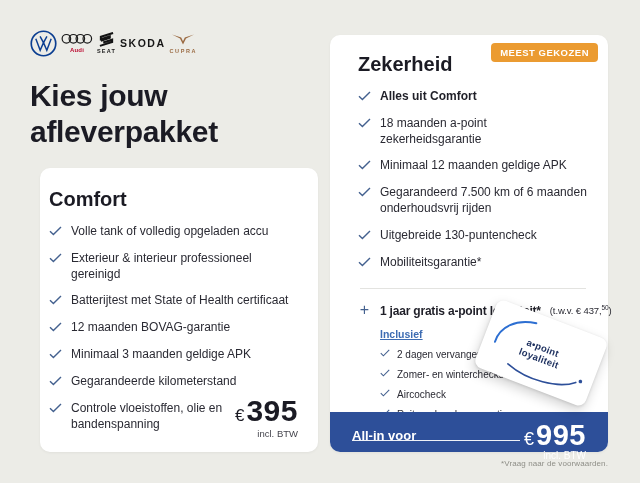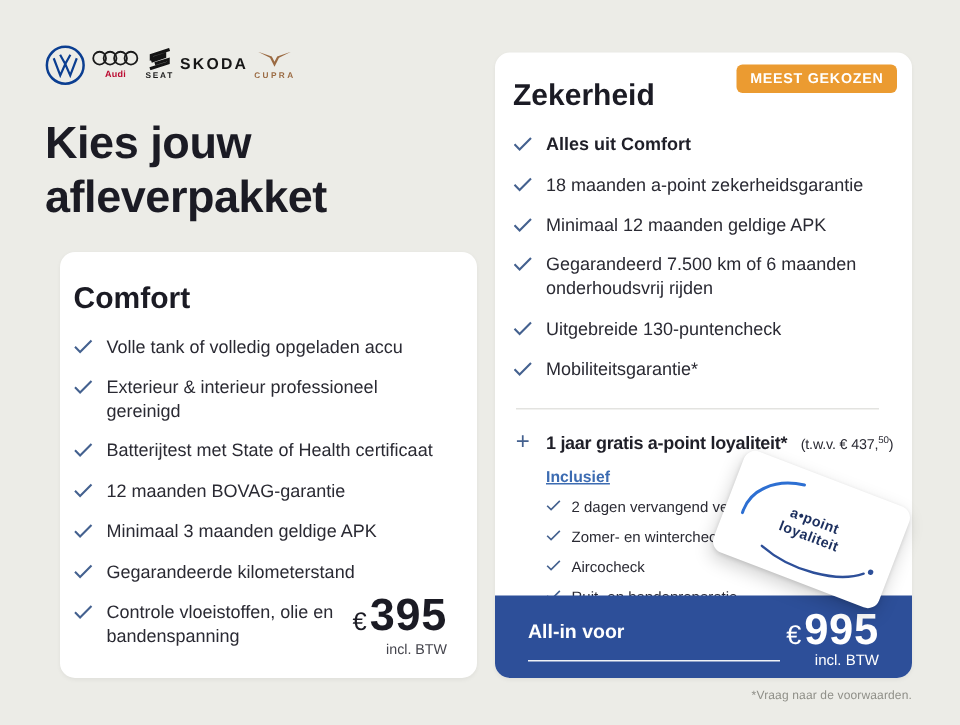--- a/index.html
+++ b/index.html
@@ -36,21 +36,21 @@
 
   
   .comfort-card { left:40px; top:168px; width:278px; height:284px; padding:20px 20px 0 9px; }
   .price-block { position:absolute; right:20px; bottom:13px; text-align:right; }
   .price-line { display:flex; align-items:baseline; justify-content:flex-end; gap:2px; color:#1b1b24; }
   .price-cur { font-size:17px; font-weight:400; }
   .price-amt { font-size:30px; font-weight:bold; letter-spacing:.5px; }
   .price-note { font-size:9.5px; color:#45454d; margin-top:0px; }
 
   
-  .zeker-card { left:330px; top:35px; width:278px; height:417px; padding:18px 20px 0 12px; }
+  .zeker-card { left:330px; top:35px; width:278px; height:417px; padding:18px 20px 0 28px; }
   .badge { position:absolute; top:8px; right:10px; background:#EB9B31; color:#fff; font-size:9.5px; font-weight:bold; letter-spacing:.5px; padding:4px 9px; border-radius:4px; }
   .divider { border:none; border-top:1px solid #e3e3e0; margin:17px 2px 15px 2px; }
 
   .extra-row { display:flex; gap:9px; align-items:baseline; white-space:nowrap; }
   .plus-icon { color:#44618F; font-size:16px; font-weight:400; line-height:12px; flex:0 0 13px; text-align:center; }
   .extra-title { font-size:12px; font-weight:bold; color:#1f1f28; letter-spacing:-.2px; }
   .extra-value { font-size:9.5px; color:#2a2a33; letter-spacing:-.1px; }
   .extra-value sup { font-size:6.5px; }
   .inclusief { margin:10px 0 0 22px; }
   .inclusief-label { font-size:10.5px; font-weight:bold; color:#3d6cb2; margin-bottom:8px;text-decoration:underline; }
@@ -61,21 +61,21 @@
 
   
   .loyalty-visual { position:absolute; left:152px; top:282px; width:118px; height:72px; background:#fff;
     border-radius:8px; box-shadow:0 5px 12px rgba(0,0,0,.18), 0 1px 3px rgba(0,0,0,.12);
     transform:rotate(21deg); z-index:2; overflow:hidden; }
   .loyalty-text { position:absolute; inset:0; display:flex; flex-direction:column; align-items:center; justify-content:center; gap:0; }
   .loyalty-text span { font-size:9.5px; font-weight:bold; color:#1c2f5e; letter-spacing:.3px; line-height:11px; }
   .loyalty-visual svg.arcs { position:absolute; inset:0; width:100%; height:100%; }
 
   
-  .allin-footer { position:absolute; left:0; right:0; bottom:0; height:55px; background:#2D4F99;
+  .allin-footer { position:absolute; left:0; right:0; bottom:0; height:40px; background:#2D4F99;
     border-radius:0 0 10px 10px; color:#fff; padding:10px 22px 0 22px; display:flex; justify-content:space-between; z-index:1; }
   .allin-label { font-size:13px; font-weight:600; margin-top:6px; }
   .allin-underline { position:absolute; left:22px; right:88px; bottom:11px; height:1px; background:rgba(255,255,255,.92); }
   .footer-price { text-align:right; margin-top:-3px; }
   .footer-price .price-line { color:#fff; }
   .footer-price .price-cur { font-size:18px; }
   .footer-price .price-amt { font-size:29px; }
   .footer-price .price-note { color:#fff; font-size:10px; margin-top:-2px; }
 
   .footnote { position:absolute; left:330px; top:459px; width:278px; text-align:right; font-size:8px; color:#8f8f88; letter-spacing:.1px; }

